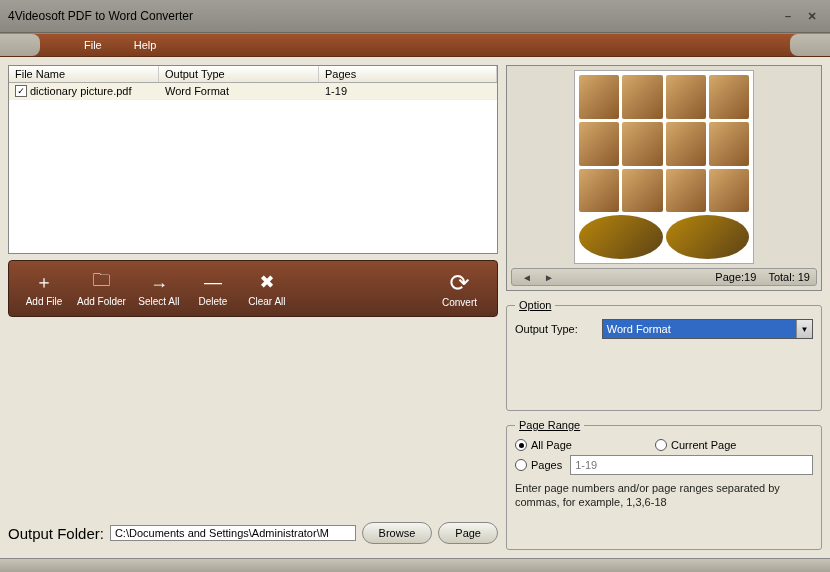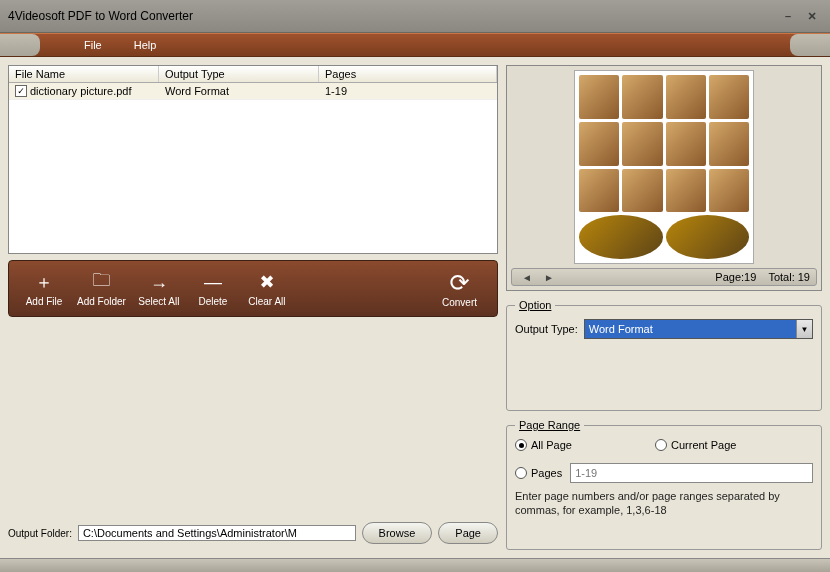--- a/index.html
+++ b/index.html
@@ -29,40 +29,40 @@
 .td-type { width: 160px; }
 .td-pages { flex: 1; }
 .checkbox { width: 12px; height: 12px; border: 1px solid #666; background: #fff; display: inline-flex; align-items: center; justify-content: center; font-size: 9px; line-height: 1; }
 .toolbar { background: linear-gradient(to bottom, #8a4a2e, #5e3220); border: 1px solid #3d2114; border-radius: 4px; display: flex; align-items: center; padding: 6px 8px; }
 .tool-btn { display: flex; flex-direction: column; align-items: center; gap: 2px; color: #fff; cursor: pointer; padding: 2px 6px; min-width: 54px; }
 .tool-icon { width: 24px; height: 24px; display: flex; align-items: center; justify-content: center; font-size: 18px; color: #fff; }
 .tool-label { font-size: 10px; white-space: nowrap; }
 .convert-btn { margin-left: auto; display: flex; flex-direction: column; align-items: center; color: #fff; cursor: pointer; padding: 2px 12px; }
 .convert-icon { font-size: 24px; }
 .output-row { display: flex; align-items: center; gap: 6px; padding: 6px 0; }
-.output-label { font-size: 10px; }
+.output-label { font-size: 15px; }
 .output-input { flex: 1; height: 16px; border: 1px solid #888; padding: 0 4px; background: #fff; }
 .pill-btn { height: 22px; padding: 0 16px; border-radius: 11px; background: linear-gradient(to bottom, #f5f5f0, #d0cdbe); border: 1px solid #888; cursor: pointer; }
 .preview-panel { background: #e0ddd0; border: 1px solid #888; padding: 4px; display: flex; flex-direction: column; height: 226px; }
 .preview-page { flex: 1; background: #fff; border: 1px solid #aaa; margin: 0 auto; width: 180px; padding: 4px; display: flex; flex-direction: column; gap: 2px; }
 .preview-grid { display: grid; grid-template-columns: repeat(4, 1fr); gap: 3px; flex: 1; }
 .preview-item { background: linear-gradient(135deg, #d4a86a, #8b5a2b); border-radius: 2px; }
 .preview-item.wide { grid-column: span 2; background: linear-gradient(135deg, #b8860b, #5c4317); border-radius: 50%; }
 .preview-nav { display: flex; align-items: center; gap: 4px; margin-top: 4px; background: linear-gradient(to bottom, #d8d5c8, #c0bdb0); border-radius: 3px; padding: 2px 6px; border: 1px solid #999; }
 .nav-arrow { cursor: pointer; font-size: 10px; color: #444; padding: 0 4px; }
 .nav-spacer { flex: 1; }
 .nav-info { font-size: 11px; }
 fieldset { border: 1px solid #999; border-radius: 3px; padding: 8px; background: #e8e5d8; }
 legend { padding: 0 4px; font-size: 11px; text-decoration: underline; }
 .option-box { height: 112px; display: flex; align-items: flex-end; padding-bottom: 16px; }
-.opt-row { display: flex; align-items: center; gap: 6px; width: 100%; }
+.opt-row { display: flex; align-items: center; gap: 24px; width: 100%; }
 .select { flex: 1; height: 20px; background: #316ac5; color: #fff; border: 1px solid #555; display: flex; align-items: center; padding: 0 4px; position: relative; }
 .select-arrow { position: absolute; right: 0; top: 0; bottom: 0; width: 16px; background: linear-gradient(to bottom, #e8e8e8, #c8c8c8); border-left: 1px solid #888; display: flex; align-items: center; justify-content: center; color: #000; font-size: 8px; }
 .range-box { flex: 1; }
-.radio-row { display: flex; margin-bottom: 12px; text-align: center; }
+.radio-row { display: flex; margin-bottom: 4px; text-align: center; }
 .radio-opt { display: flex; align-items: center; gap: 4px; cursor: pointer; }
 .radio-opt.r1 { width: 140px; }
 .radio { width: 12px; height: 12px; border-radius: 50%; border: 1px solid #555; background: #fff; display: inline-flex; align-items: center; justify-content: center; }
 .radio.checked::after { content: ''; width: 5px; height: 5px; background: #000; border-radius: 50%; }
 .pages-row { display: flex; align-items: center; gap: 8px; margin-bottom: 6px; }
 .pages-input { flex: 1; height: 20px; border: 1px solid #888; padding: 0 4px; color: #aaa; background: #fff; }
 .hint { font-size: 11px; color: #222; line-height: 1.3; }
 .left-spacer { flex: 1; }
 .footer-bar { height: 14px; background: linear-gradient(to bottom, #c8c5b8, #a8a598); border-top: 1px solid #888; }
 </style>

